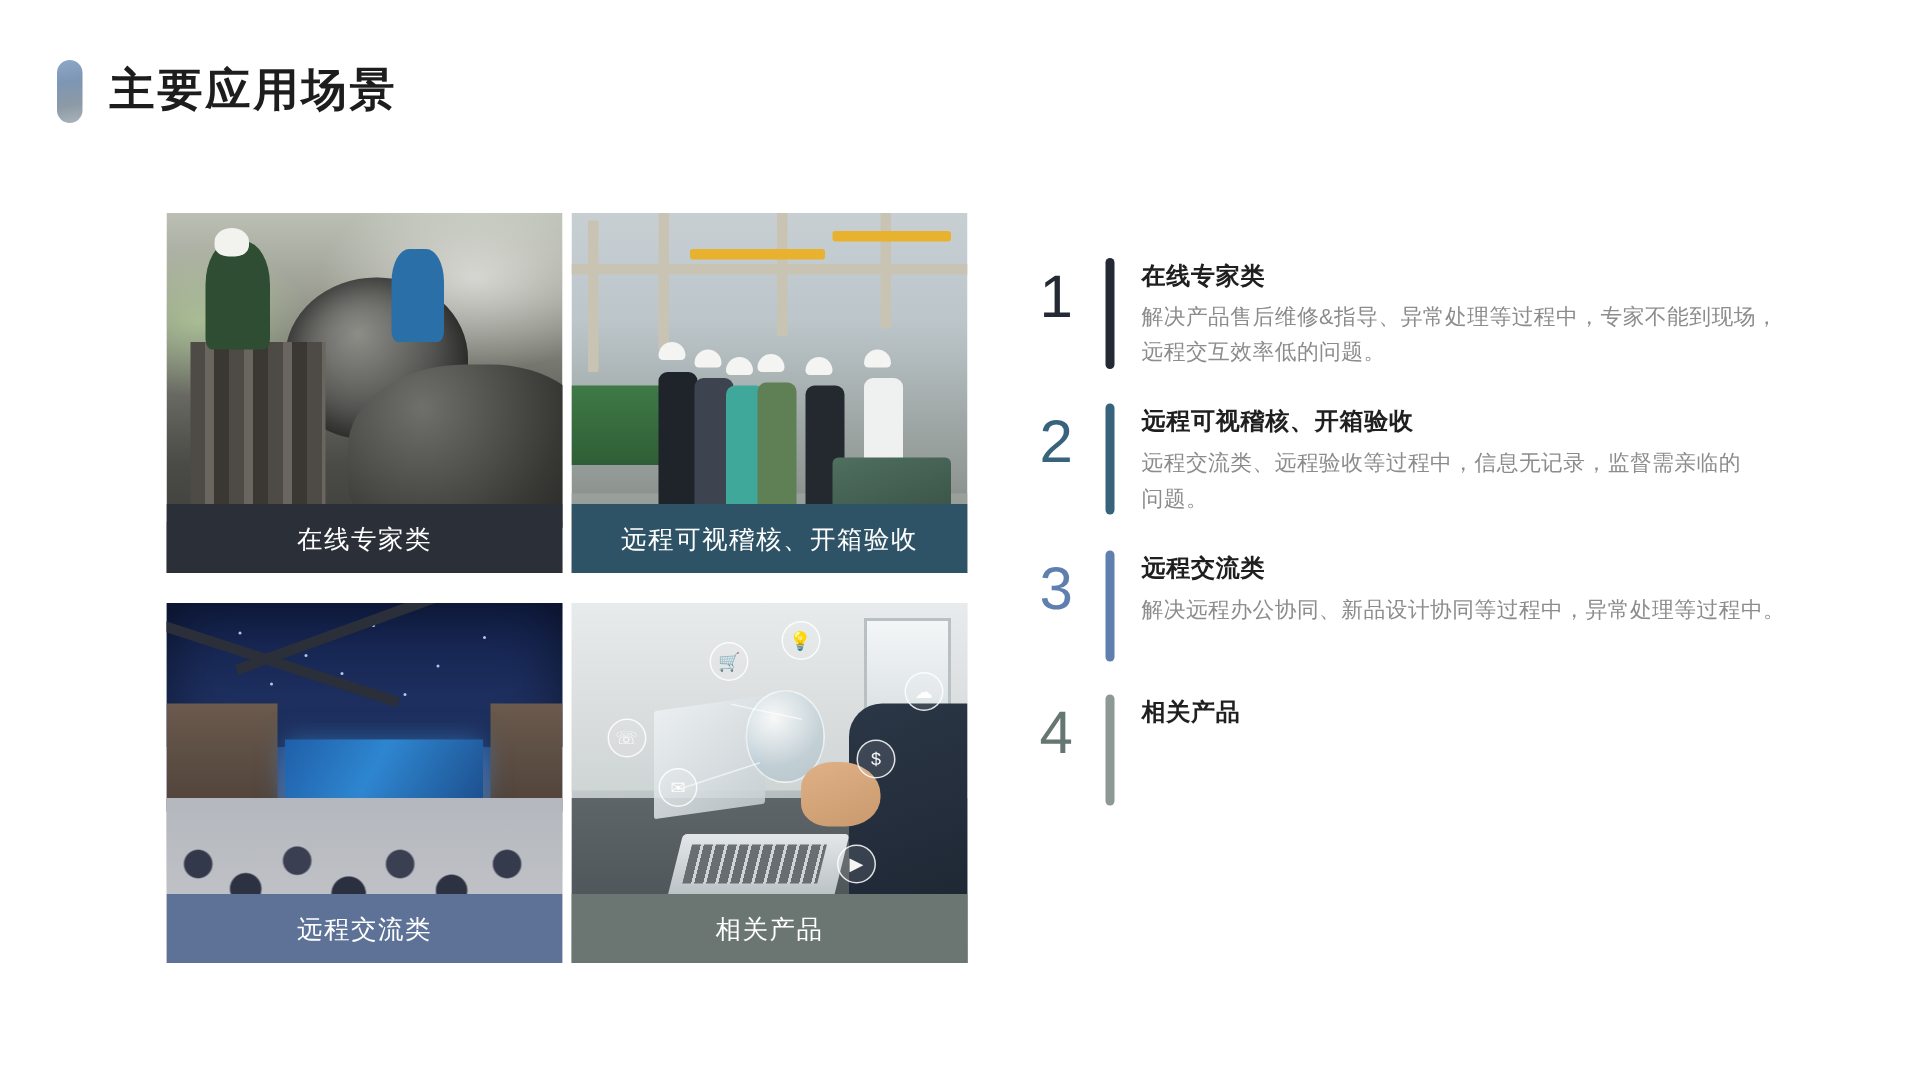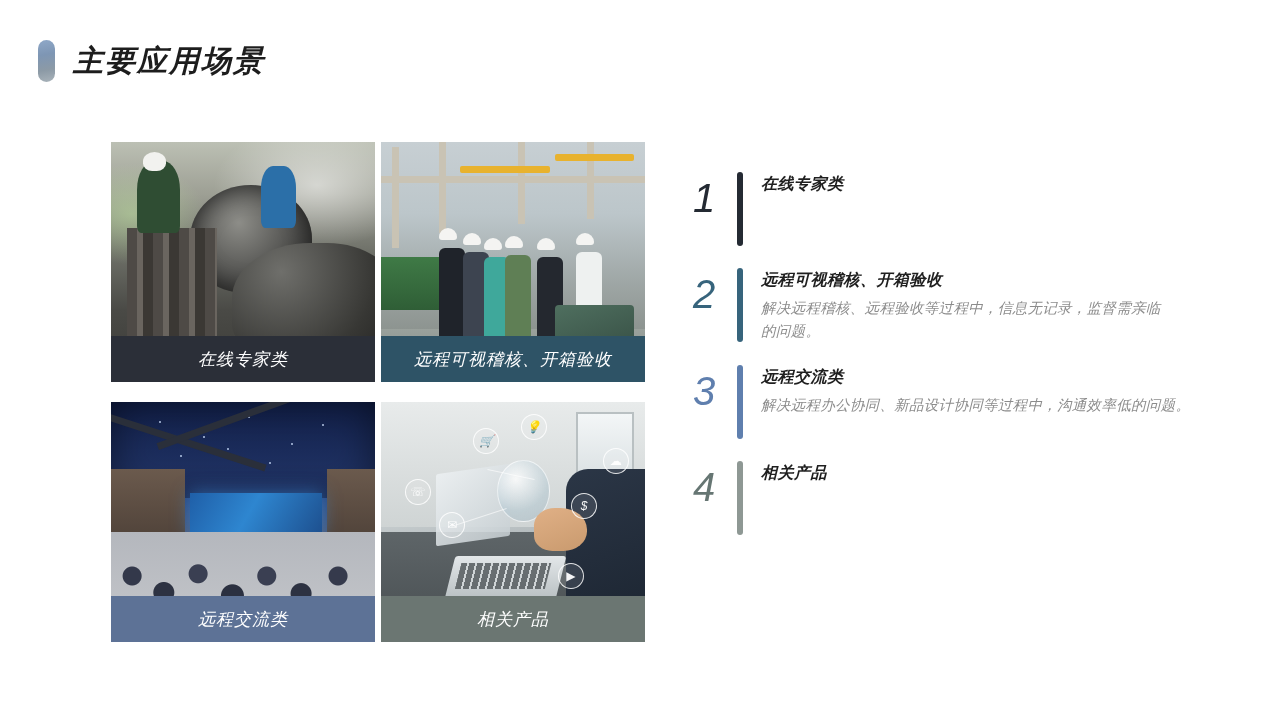--- a/index.html
+++ b/index.html
@@ -2,21 +2,21 @@
 <html><head>
 <meta charset="utf-8">
 <style>
   * { box-sizing: border-box; margin: 0; padding: 0; }
   html, body {
     width: 1280px; height: 720px;
     background: #ffffff;
     font-family: "Liberation Sans", "DejaVu Sans", sans-serif;
     overflow: hidden;
   }
-  .slide { position: relative; width: 1110px; height: 720px; background: #fff; font-style: italic; }
+  .slide { position: relative; width: 1110px; height: 720px; background: #fff; }
 
   
   .title-row {
     position: absolute; left: 38px; top: 40px;
     display: flex; align-items: center; gap: 18px;
   }
   .title-pill {
     width: 17px; height: 42px; border-radius: 9px;
     background: linear-gradient(170deg, #8fa8c8 0%, #7e96b4 35%, #8c9aa6 70%, #a9b3ba 100%);
   }
@@ -259,38 +259,39 @@
     </div>
   </div>
 
   <div class="list">
 
     <div class="item item1">
       <div class="num">1</div>
       <div class="bar" style="height:74px"></div>
       <div class="txt">
         <div class="h">在线专家类</div>
+        <div class="d">解决产品售后维修&amp;指导、异常处理等过程中，专家不能到现场，远程交互效率低的问题。</div>
       </div>
     </div>
 
     <div class="item item2">
       <div class="num">2</div>
       <div class="bar" style="height:74px"></div>
       <div class="txt">
         <div class="h">远程可视稽核、开箱验收</div>
-        <div class="d" style="max-width:400px">解决远程稽核、远程验收等过程中，信息无记录，监督需亲临的问题。</div>
+        <div class="d" style="max-width:400px">远程交流类、远程验收等过程中，信息无记录，监督需亲临的问题。</div>
       </div>
     </div>
 
     <div class="item item3">
       <div class="num">3</div>
       <div class="bar" style="height:74px"></div>
       <div class="txt">
         <div class="h">远程交流类</div>
-        <div class="d">解决远程办公协同、新品设计协同等过程中，沟通效率低的问题。</div>
+        <div class="d">解决远程办公协同、新品设计协同等过程中，异常处理等过程中。</div>
       </div>
     </div>
 
     <div class="item item4">
       <div class="num">4</div>
       <div class="bar" style="height:74px"></div>
       <div class="txt">
         <div class="h">相关产品</div>
       </div>
     </div>

